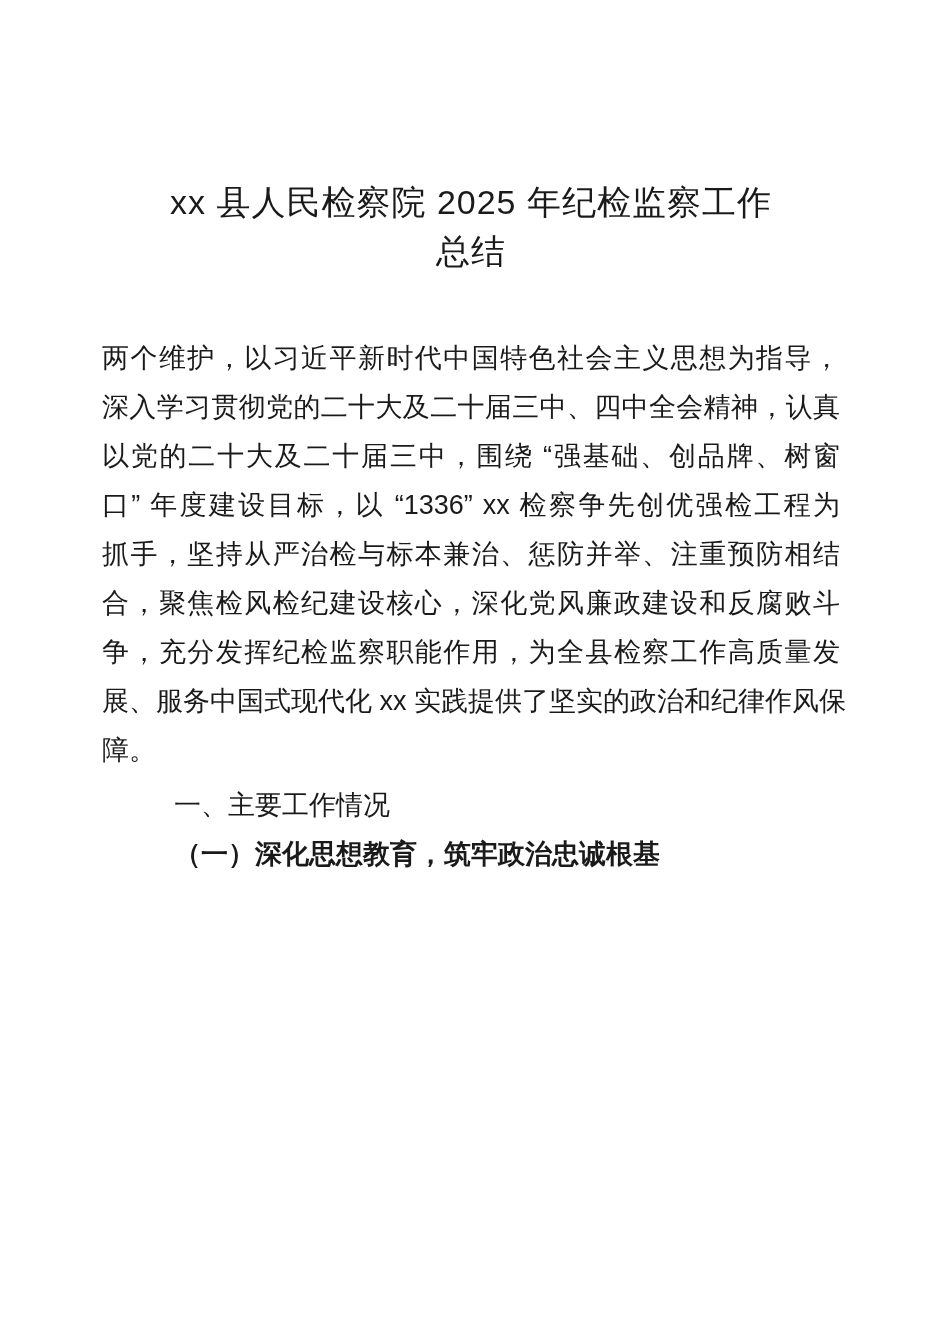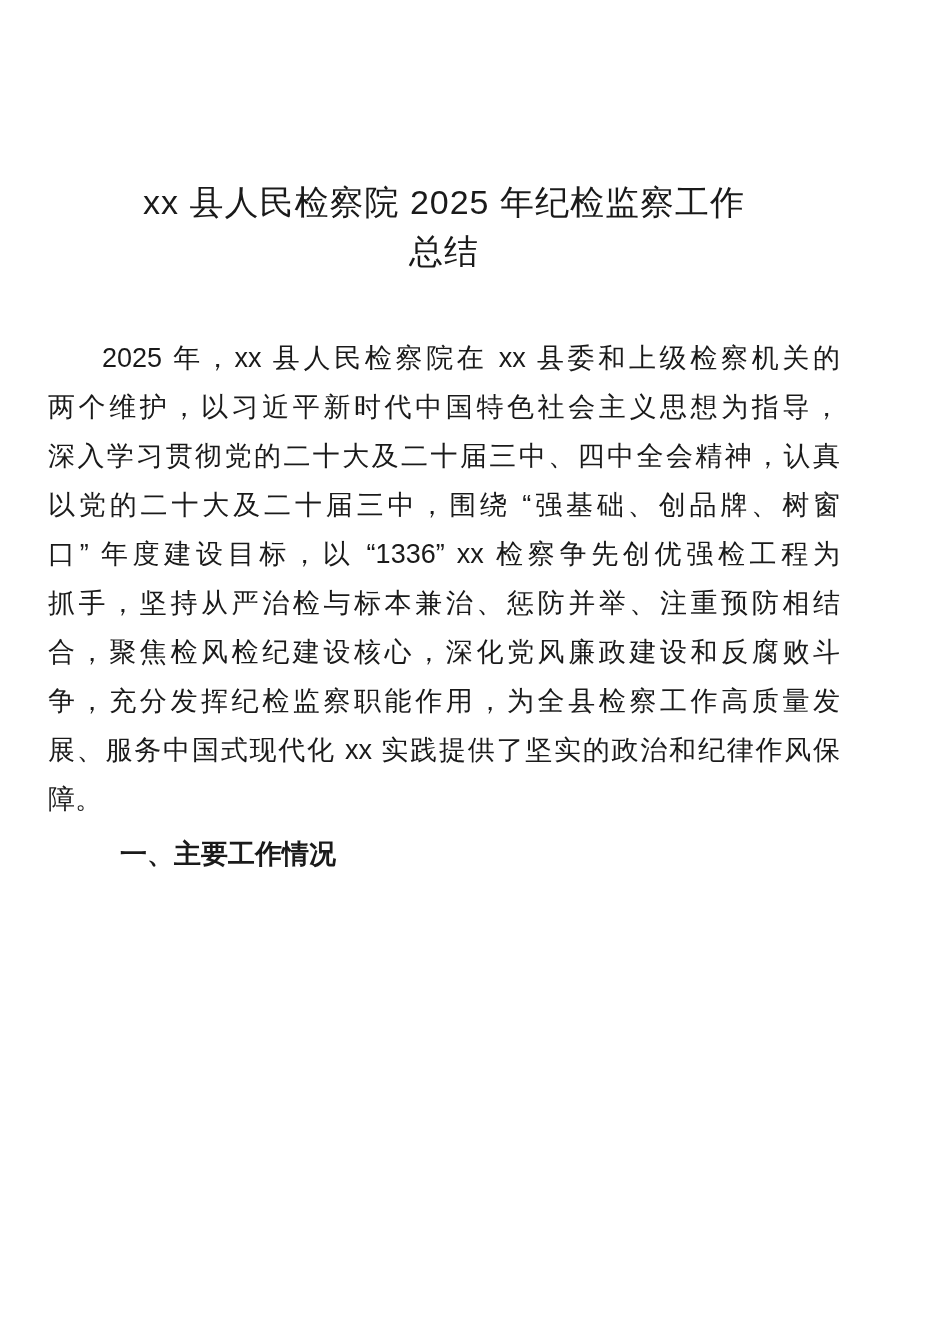--- a/index.html
+++ b/index.html
@@ -6,21 +6,21 @@
     margin: 0;
     padding: 0;
     background: #ffffff;
   }
   .page {
     position: relative;
     width: 950px;
     height: 948px;
     background: #ffffff;
     box-sizing: border-box;
-    padding: 178px 110px 0 48px;
+    padding: 178px 110px 0 102px;
     font-family: "Liberation Sans", sans-serif;
     color: #1a1a1a;
     overflow: hidden;
   }
   .title {
     font-size: 34px;
     line-height: 49px;
     font-weight: 400;
     text-align: center;
     letter-spacing: 1px;
@@ -39,49 +39,49 @@
     text-align-last: left;
   }
   .first-para {
     margin-top: 58px;
   }
   .h1 {
     font-size: 27px;
     line-height: 49px;
     padding-left: 72px;
     margin-top: 6px;
-    font-weight: 700;
+    font-weight: 400;
   }
   .h2 {
     font-size: 27px;
     line-height: 49px;
     padding-left: 72px;
     font-weight: 700;
   }
 </style>
 </head>
 <body>
 
 <div class="page">
 
   <div class="title">
     <div class="title-line">xx 县人民检察院 2025 年纪检监察工作</div>
     <div class="title-line">总结</div>
   </div>
 
   <div class="para first-para">
-    <div class="line indent">2025 年，xx 县人民检察院在 xx 县委和上级检察机关的</div>
     <div class="line">两个维护，以习近平新时代中国特色社会主义思想为指导，</div>
     <div class="line">深入学习贯彻党的二十大及二十届三中、四中全会精神，认真</div>
     <div class="line">以党的二十大及二十届三中，围绕 “强基础、创品牌、树窗</div>
     <div class="line">口” 年度建设目标，以 “1336” xx 检察争先创优强检工程为</div>
     <div class="line">抓手，坚持从严治检与标本兼治、惩防并举、注重预防相结</div>
     <div class="line">合，聚焦检风检纪建设核心，深化党风廉政建设和反腐败斗</div>
     <div class="line">争，充分发挥纪检监察职能作用，为全县检察工作高质量发</div>
     <div class="line">展、服务中国式现代化 xx 实践提供了坚实的政治和纪律作风保</div>
     <div class="line para-end">障。</div>
   </div>
 
   <div class="h1">一、主要工作情况</div>
 
+  <div class="h2">（一）深化思想教育，筑牢政治忠诚根基</div>
 
 
 </div>
 
 </body></html>

